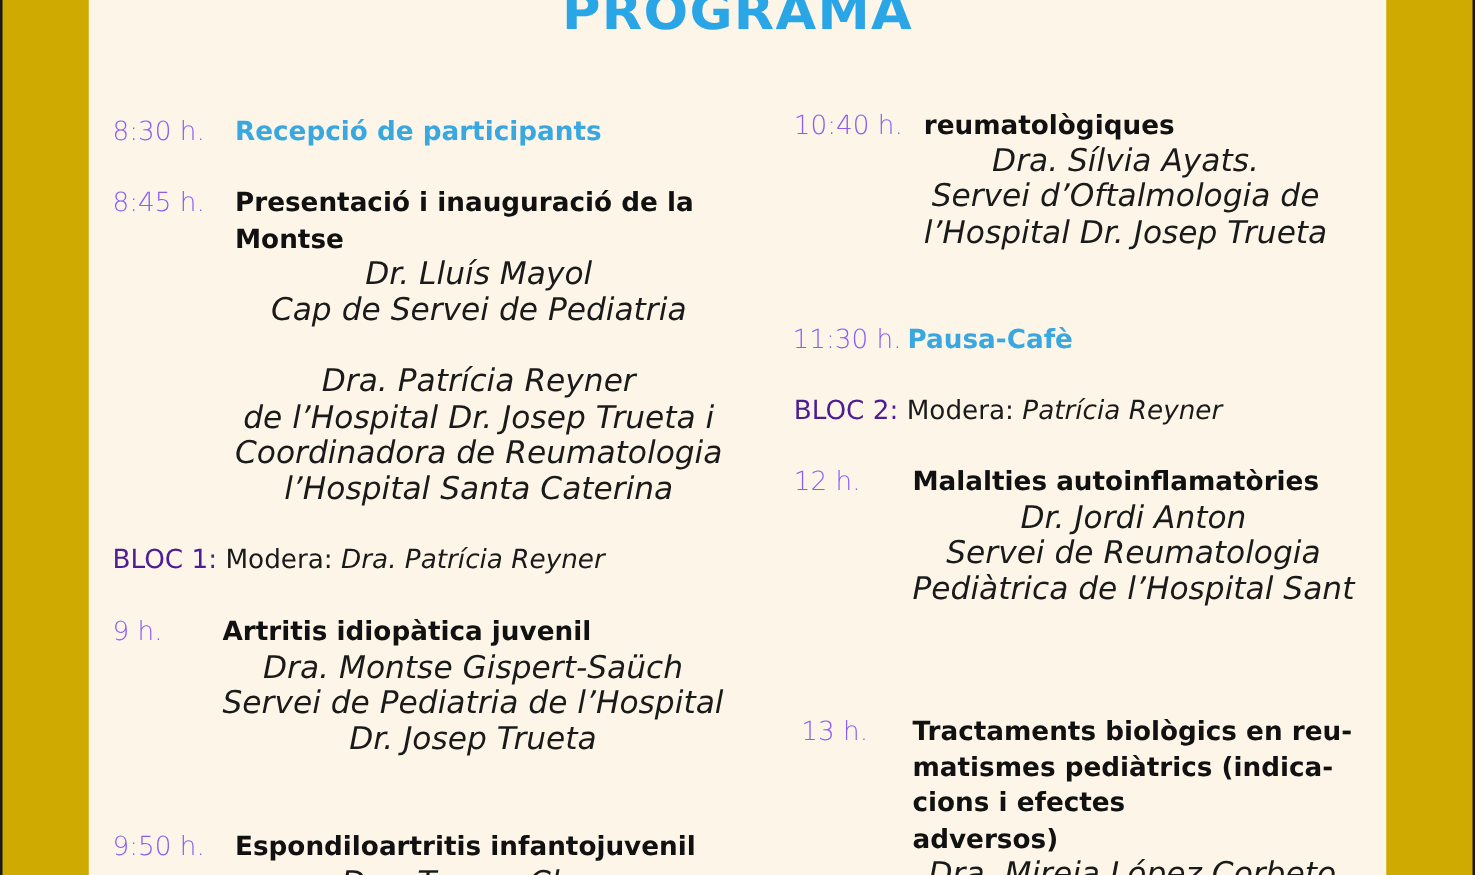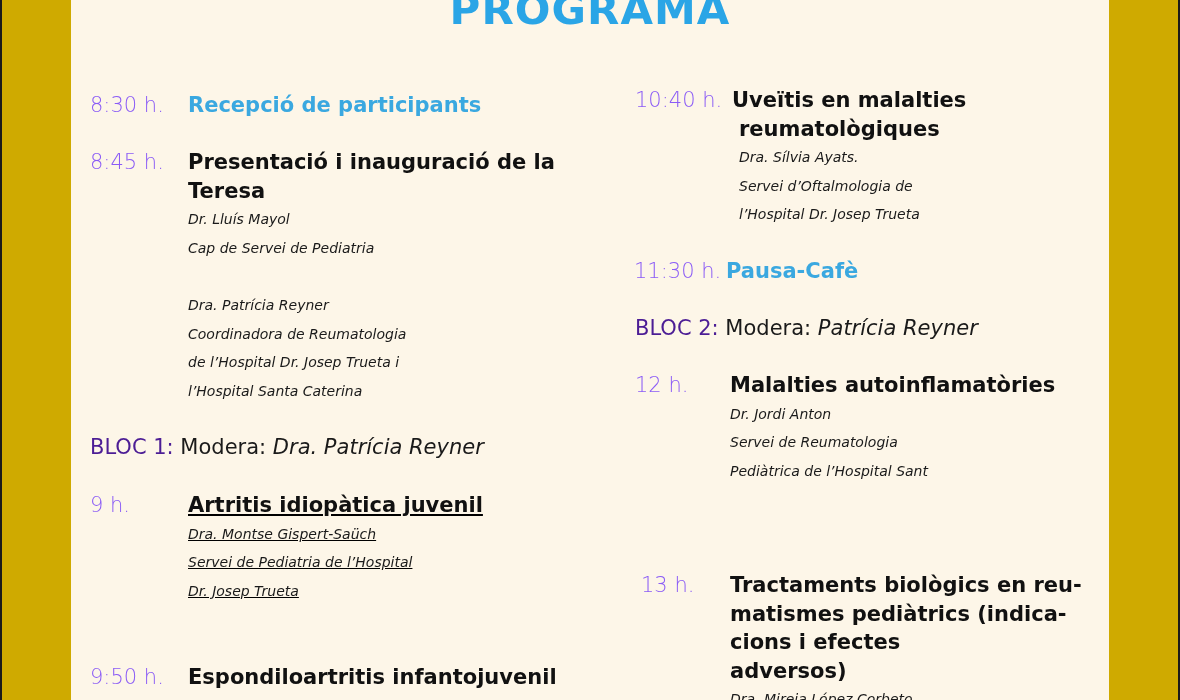--- a/index.html
+++ b/index.html
@@ -31,22 +31,22 @@
     font-family: "DejaVu Sans", sans-serif; font-weight: 300;
     white-space: nowrap;
   }
   .body { position: absolute; top: 0; }
   .head {
     color: #111; font-weight: bold; font-size: 21px; line-height: 28.6px;
     white-space: nowrap;
   }
   .head.blue { color: #3aa8e0; }
   .line {
-    color: #1a1a1a; font-style: italic; font-size: 14px; line-height: 28.6px;
-    white-space: nowrap; font-weight: normal;
+    color: #1a1a1a; font-style: italic; font-size: 25px; line-height: 28.6px;
+    white-space: nowrap; font-weight: normal; text-align: center;
   }
   .bloc {
     position: absolute; font-size: 21px; line-height: 28.6px; white-space: nowrap;
   }
   .bloc .lbl { color: #4c1d95; font-weight: normal; }
   .bloc .mod { color: #1a1a1a; }
   .bloc .name { color: #1a1a1a; font-style: italic; }
 </style>
 </head>
 <body>
@@ -60,59 +60,58 @@
     <span class="time">8:30 h.</span>
     <div class="body" style="left:98px;">
       <div class="head blue">Recepció de participants</div>
     </div>
   </div>
 
   <div class="entry" style="left:19px; top:148px;">
     <span class="time">8:45 h.</span>
     <div class="body" style="left:98px;">
       <div class="head">Presentació i inauguració de la</div>
-      <div class="head">Teresa</div>
+      <div class="head">Montse</div>
       <div class="line">Dr. Lluís Mayol</div>
       <div class="line">Cap de Servei de Pediatria</div>
       <div class="line" style="visibility:hidden;">&nbsp;</div>
       <div class="line">Dra. Patrícia Reyner</div>
+      <div class="line">de l’Hospital Dr. Josep Trueta i</div>
       <div class="line">Coordinadora de Reumatologia</div>
-      <div class="line">de l’Hospital Dr. Josep Trueta i</div>
       <div class="line">l’Hospital Santa Caterina</div>
     </div>
   </div>
 
   <div class="bloc" style="left:19px; top:433px;">
     <span class="lbl">BLOC 1:</span>
     <span class="mod">Modera:</span>
     <span class="name">Dra. Patrícia Reyner</span>
   </div>
 
   <div class="entry" style="left:19px; top:491px;">
     <span class="time">9 h.</span>
-    <div class="body" style="left:98px;text-decoration:underline;">
+    <div class="body" style="left:88px;">
       <div class="head">Artritis idiopàtica juvenil</div>
       <div class="line">Dra. Montse Gispert-Saüch</div>
       <div class="line">Servei de Pediatria de l’Hospital</div>
       <div class="line">Dr. Josep Trueta</div>
     </div>
   </div>
 
   <div class="entry" style="left:19px; top:663px;">
     <span class="time">9:50 h.</span>
     <div class="body" style="left:98px;">
       <div class="head">Espondiloartritis infantojuvenil</div>
       <div class="line">Dra. Teresa Cl...</div>
     </div>
   </div>
 
   <div class="entry" style="left:564px; top:86px;">
     <span class="time">10:40 h.</span>
     <div class="body" style="left:97px;">
-      <div class="head">Uveïtis en malalties</div>
       <div class="head" style="padding-left:7px;">reumatològiques</div>
       <div class="line" style="padding-left:7px;">Dra. Sílvia Ayats.</div>
       <div class="line" style="padding-left:7px;">Servei d’Oftalmologia de</div>
       <div class="line" style="padding-left:7px;">l’Hospital Dr. Josep Trueta</div>
     </div>
   </div>
 
   <div class="entry" style="left:563px; top:257px;">
     <span class="time">11:30 h.</span>
     <div class="body" style="left:92px;">

